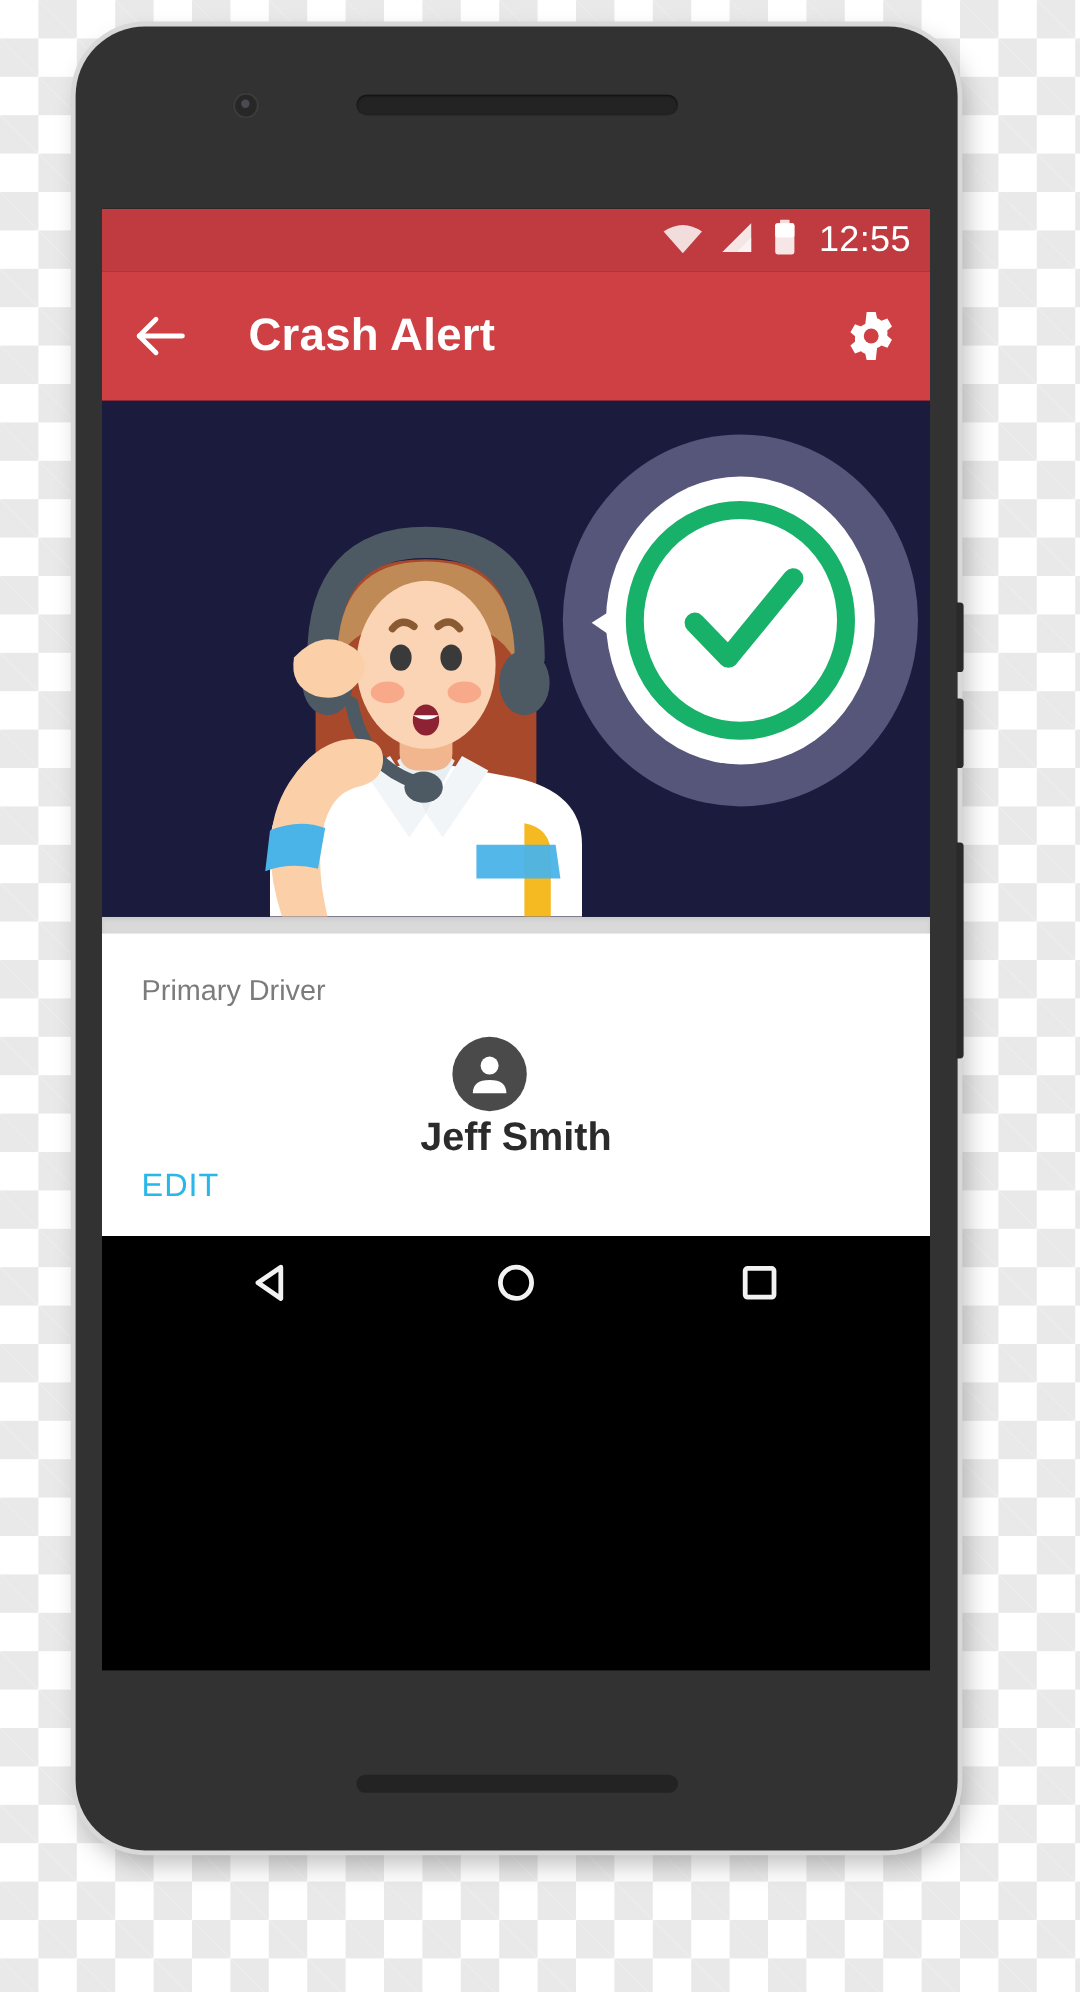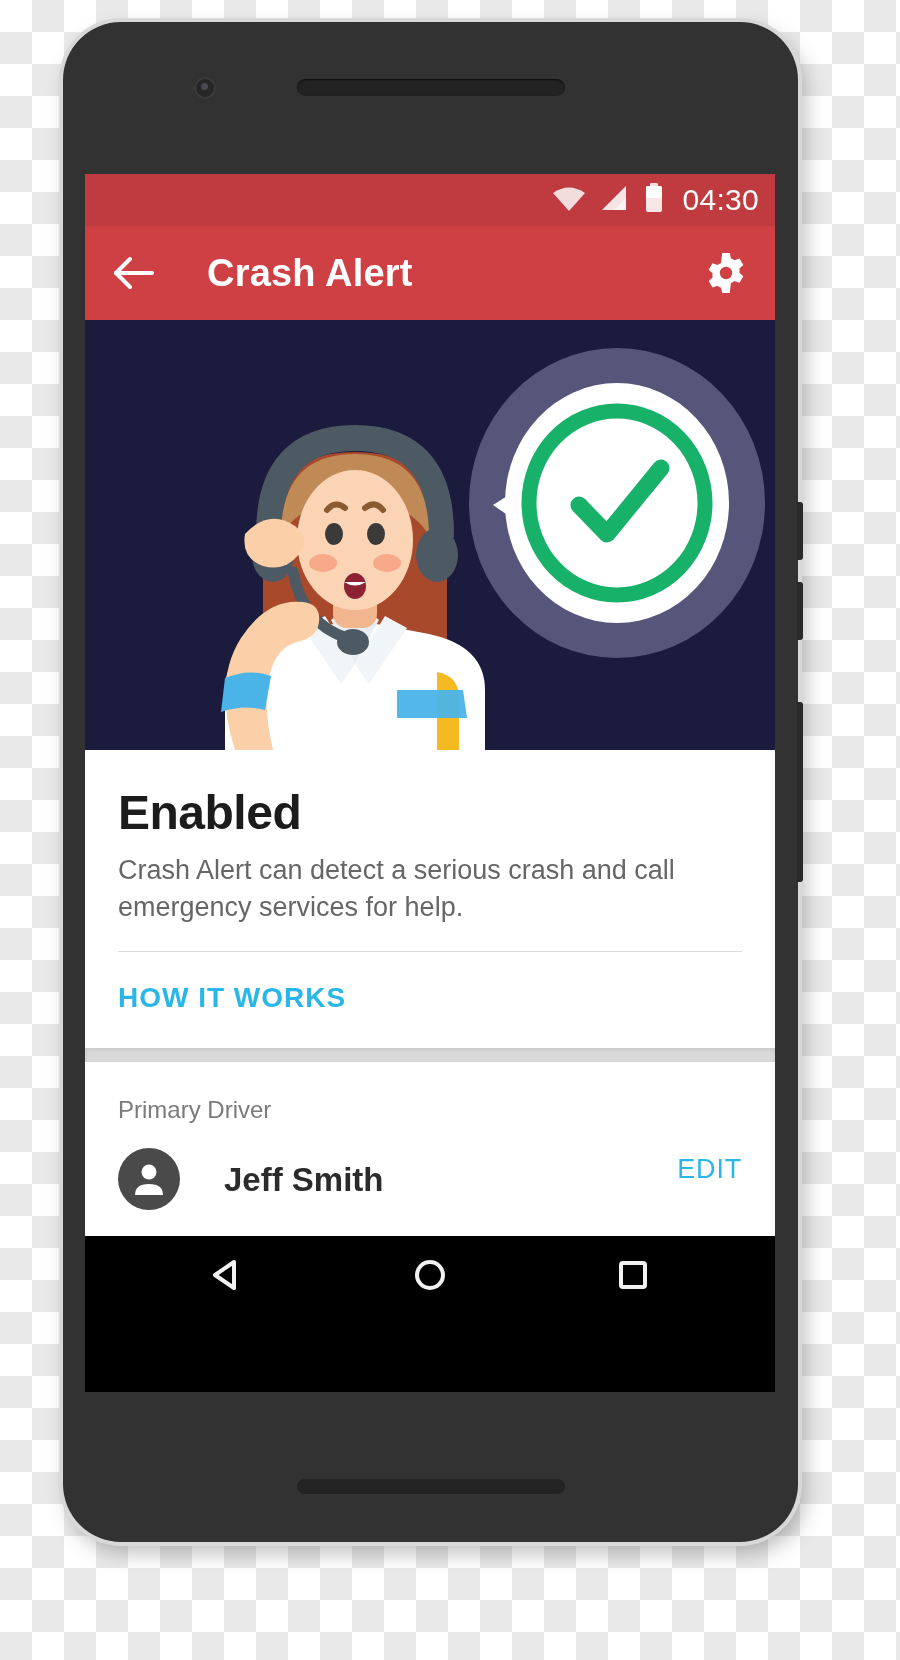--- a/index.html
+++ b/index.html
@@ -108,21 +108,21 @@
   .sb-icon { display: block; }
   .sb-time {
     color: #ffffff;
     font-size: 30px;
     letter-spacing: 0.3px;
     margin-left: 4px;
   }
 
   
   .appbar {
-    height: 94px;
+    height: 108px;
     background: #cf4044;
     display: flex;
     align-items: center;
     padding: 0 26px;
     box-sizing: border-box;
   }
   .appbar-title {
     color: #fff;
     font-size: 38px;
     font-weight: bold;
@@ -196,20 +196,21 @@
 
   .section-label {
     font-size: 24px;
     color: #7b7b7b;
     padding: 34px 33px 0 33px;
   }
   .driver-row {
     display: flex;
     align-items: center;
     padding: 24px 33px 26px 33px;
+    flex-direction: column;
   }
   .avatar {
     width: 62px;
     height: 62px;
     border-radius: 50%;
     background: #4a4a4a;
     flex: none;
     display: flex;
     align-items: center;
     justify-content: center;
@@ -278,21 +279,21 @@
           <path d="M14 26 L26 14 L26 26 Z" fill="#ffffff" opacity="0.55"></path>
         </svg>
       </span>
       <span class="sb-icon">
         <svg width="20" height="30" viewBox="0 0 20 30">
           <rect x="6" y="0" width="8" height="4" rx="1" fill="#f3dcdc"></rect>
           <rect x="2" y="3" width="16" height="26" rx="2" fill="#f7e6e6"></rect>
           <rect x="2" y="3" width="16" height="12" rx="2" fill="#ffffff"></rect>
         </svg>
       </span>
-      <span class="sb-time">04:30</span>
+      <span class="sb-time">12:55</span>
     </div>
 
     <div class="appbar">
       <span class="icon-btn">
         <svg width="42" height="34" viewBox="0 0 42 34">
           <path d="M17 3 L3 17 L17 31" fill="none" stroke="#ffffff" stroke-width="4" stroke-linecap="round" stroke-linejoin="round"></path>
           <line x1="3" y1="17" x2="39" y2="17" stroke="#ffffff" stroke-width="4" stroke-linecap="round"></line>
         </svg>
       </span>
       <span class="appbar-title">Crash Alert</span>
@@ -357,30 +358,20 @@
 
         <path d="M160 214 q24 -26 50 -8 q16 12 4 28 q-14 18 -36 12 q-22 -8 -18 -32 Z" fill="#fbd0a8"></path>
 
         <path d="M140 358 q24 -10 46 -2 l-6 34 q-22 -6 -44 2 Z" fill="#4ab3e8"></path>
         <path d="M312 370 h66 l4 28 h-70 Z" fill="#4ab3e8" opacity="0.95"></path>
       </svg>
     </div>
 
     <div class="content">
 
-      <div class="card">
-        <div class="card-pad">
-          <div class="card-title">Enabled</div>
-          <div class="card-desc">Crash Alert can detect a serious crash and call emergency services for help.</div>
-        </div>
-        <div class="divider"></div>
-        <div class="link-row">
-          <span class="text-link">HOW IT WORKS</span>
-        </div>
-      </div>
 
       <div class="card-gap"></div>
 
       <div class="card">
         <div class="section-label">Primary Driver</div>
         <div class="driver-row">
           <span class="avatar">
             <svg width="40" height="40" viewBox="0 0 40 40">
               <circle cx="20" cy="13" r="7.5" fill="#ffffff"></circle>
               <path d="M6 36 q0-11 14-11 q14 0 14 11 Z" fill="#ffffff"></path>

